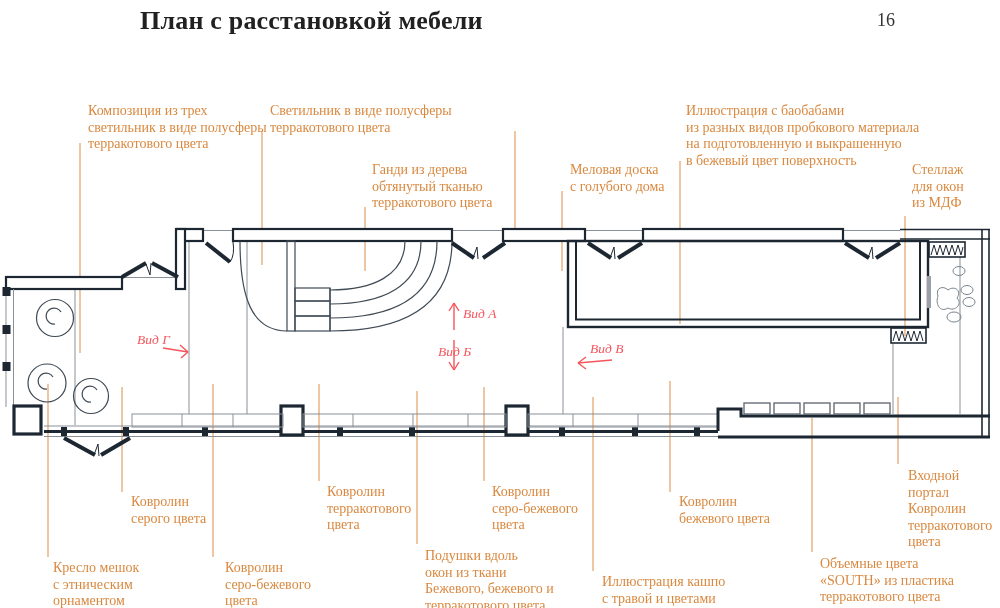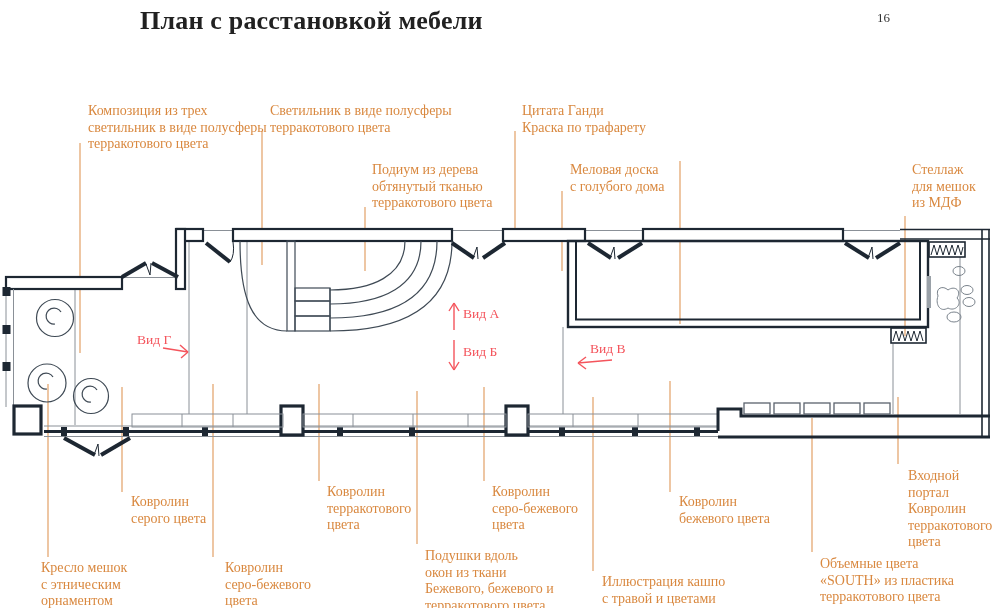--- a/index.html
+++ b/index.html
@@ -4,25 +4,25 @@
 <style>
   :root{
     --wall:#1d2732; --thin-line:#8a9097; --annotation:#d9883f;
     --leader:#e2a066; --view-label:#f4545c; --title:#212121;
   }
   html,body{margin:0;padding:0;background:#fff;}
   .page{position:relative;width:1000px;height:608px;background:#fff;overflow:hidden;
         font-family:"Liberation Serif", serif;}
   .title{position:absolute;left:140px;top:6px;font-size:26px;font-weight:700;
          color:var(--title);letter-spacing:.2px;}
-  .page-number{position:absolute;left:877px;top:10px;font-size:13px;color:#333;}
+  .page-number{position:absolute;left:877px;top:10px;font-size:18px;color:#333;}
   .plan-svg{position:absolute;left:0;top:0;}
   .ann{position:absolute;font-size:14px;line-height:1.18;color:var(--annotation);
        white-space:pre-line;}
-  .view-label{position:absolute;font-size:13.5px;color:var(--view-label);}
+  .view-label{position:absolute;font-size:13.5px;color:var(--view-label);font-style:italic;}
   
   .wband{fill:#fff;stroke:var(--wall);stroke-width:2.2;}
   .w15{stroke:var(--wall);stroke-width:1.6;fill:none;}
   .w3{stroke:var(--wall);stroke-width:3;fill:none;}
   .w32{fill:#fff;stroke:var(--wall);stroke-width:3.2;}
   .leaf{stroke:var(--wall);stroke-width:4;fill:none;}
   .thin{stroke:var(--thin-line);stroke-width:1;fill:none;}
   .thin13{stroke:#5b636d;stroke-width:1.3;fill:#fff;}
   .pod{stroke:#3f4a55;stroke-width:1.2;fill:none;}
   .inner1{fill:none;stroke:var(--wall);stroke-width:2.4;}
@@ -217,36 +217,38 @@
       <line class="vw" x1="188" y1="352" x2="180" y2="345"></line>
       <line class="vw" x1="188" y1="352" x2="181" y2="358"></line>
     </g>
   </svg>
 
   <div class="ann" style="left:88px;top:103px">Композиция из трех
 светильник в виде полусферы
 терракотового цвета</div>
   <div class="ann" style="left:270px;top:103px">Светильник в виде полусферы
 терракотового цвета</div>
-  <div class="ann" style="left:372px;top:162px">Подиум из дерева
+  <div class="ann" style="left:372px;top:162px">Ганди из дерева
 обтянутый тканью
 терракотового цвета</div>
-  <div class="ann" style="left:522px;top:103px">Цитата Ганди
-Краска по трафарету</div>
   <div class="ann" style="left:570px;top:162px">Меловая доска
 с голубого дома</div>
+  <div class="ann" style="left:686px;top:103px">Иллюстрация с баобабами
+из разных видов пробкового материала
+на подготовленную и выкрашенную
+в бежевый цвет поверхность</div>
   <div class="ann" style="left:912px;top:162px">Стеллаж
-для мешок
+для окон
 из МДФ</div>
   <div class="ann" style="left:131px;top:494px">Ковролин
 серого цвета</div>
   <div class="ann" style="left:327px;top:484px">Ковролин
 терракотового
 цвета</div>
-  <div class="ann" style="left:41px;top:560px">Кресло мешок
+  <div class="ann" style="left:53px;top:560px">Кресло мешок
 с этническим
 орнаментом</div>
   <div class="ann" style="left:225px;top:560px">Ковролин
 серо-бежевого
 цвета</div>
   <div class="ann" style="left:425px;top:548px">Подушки вдоль
 окон из ткани
 Бежевого, бежевого и
 терракотового цвета</div>
   <div class="ann" style="left:492px;top:484px">Ковролин
@@ -258,16 +260,16 @@
 с травой и цветами</div>
   <div class="ann" style="left:820px;top:556px">Объемные цвета
 «SOUTH» из пластика
 терракотового цвета</div>
   <div class="ann" style="left:908px;top:468px">Входной портал
 Ковролин
 терракотового
 цвета</div>
 
   <div class="view-label" style="left:463px;top:306px">Вид А</div>
-  <div class="view-label" style="left:463px;top:344px">Вид Б</div>
+  <div class="view-label" style="left:438px;top:344px">Вид Б</div>
   <div class="view-label" style="left:590px;top:341px">Вид В</div>
   <div class="view-label" style="left:137px;top:332px">Вид Г</div>
 </div>
 
 </body></html>

